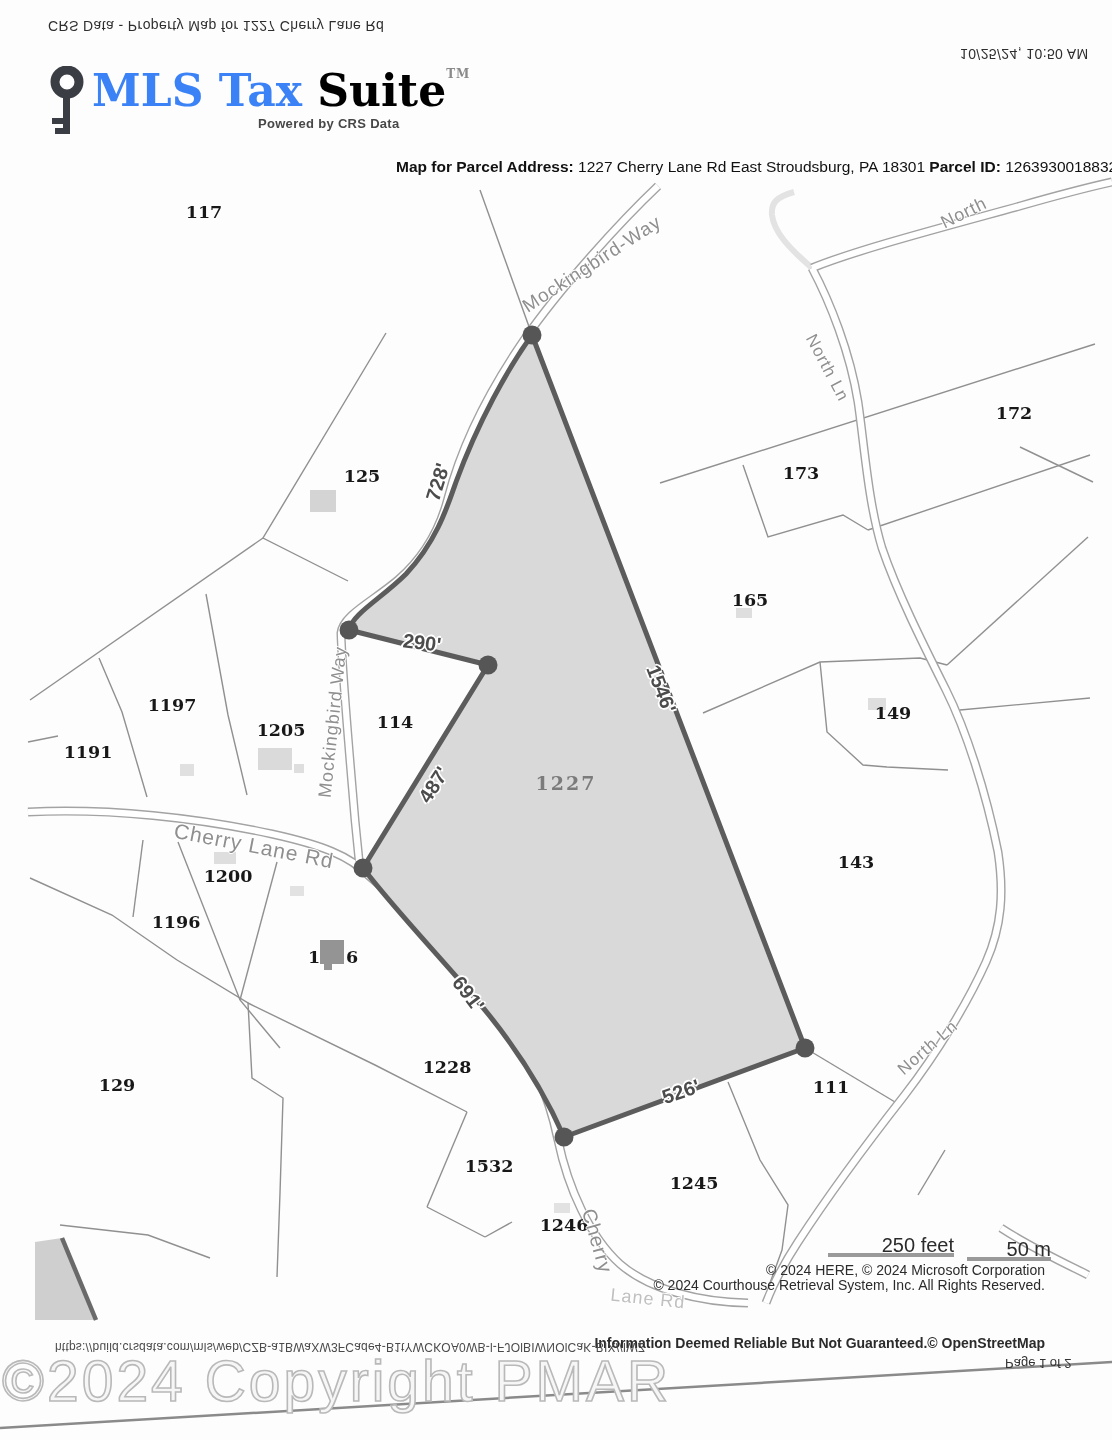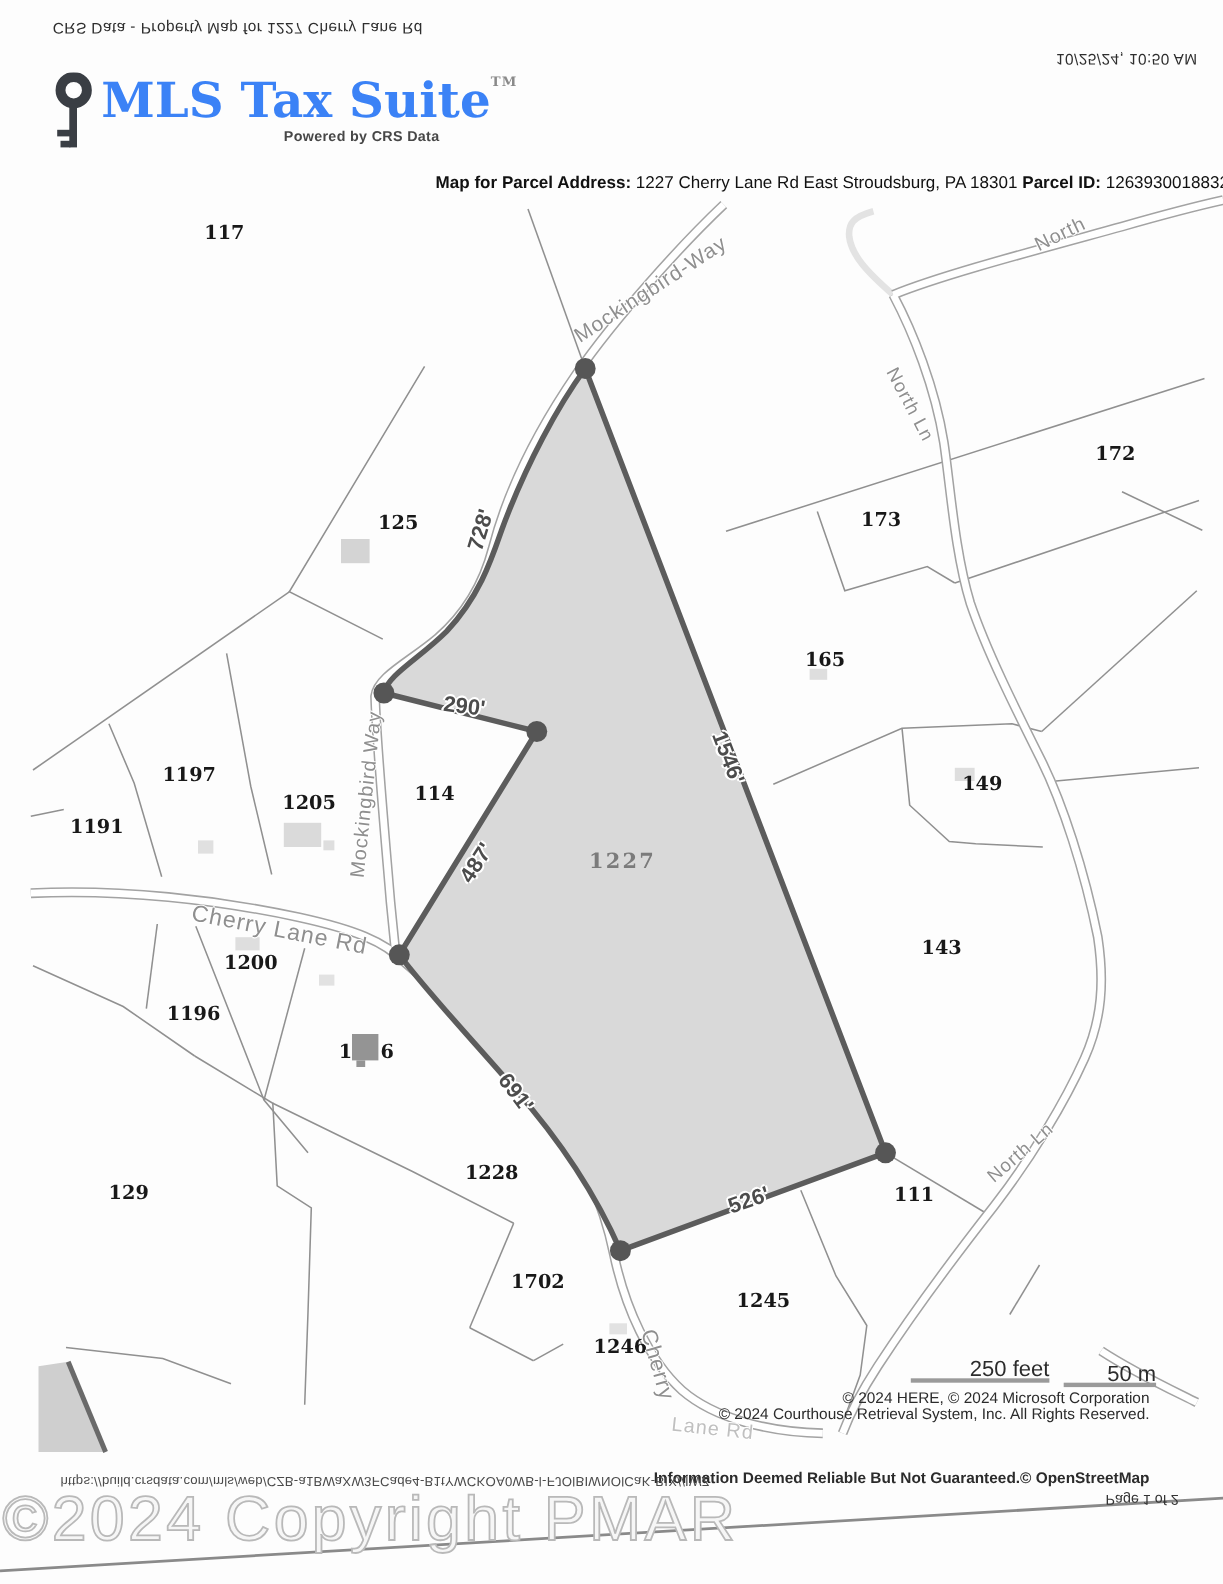--- a/index.html
+++ b/index.html
@@ -4,21 +4,21 @@
 <style>
   html,body{margin:0;padding:0;background:#ffffff;}
   .page{position:relative;width:1112px;height:1440px;background:#fdfdfd;overflow:hidden;
         font-family:"Liberation Sans",sans-serif;}
   .abs{position:absolute;}
   .flipped{transform:scaleY(-1);}
   .hdr-small{font-size:14px;color:#2e2e2e;letter-spacing:.4px;white-space:nowrap;}
   
   .brand{font-family:"DejaVu Serif",serif;font-weight:bold;font-size:44px;line-height:1;white-space:nowrap;}
   .brand .primary{color:#3b82f6;}
-  .brand .secondary{color:#3b82f6;}
+  .brand .secondary{color:#000000;}
   .brand sup{font-size:12px;color:#8a8a8a;vertical-align:28px;letter-spacing:1px;}
   .tagline{font-size:13px;font-weight:bold;color:#474747;letter-spacing:.3px;}
   
   .title-line{font-size:15.5px;color:#111;white-space:nowrap;}
   .title-line b{font-weight:bold;}
   
   .plabel{position:absolute;transform:translate(-50%,-50%);font-family:"DejaVu Serif",serif;
           font-weight:bold;font-size:17.5px;color:#181818;white-space:nowrap;}
   .subject-label{position:absolute;transform:translate(-50%,-50%);font-family:"DejaVu Serif",serif;
           font-weight:bold;font-size:19px;color:#7b7b7b;letter-spacing:2px;}
@@ -165,21 +165,21 @@
   <div class="plabel" style="left:856px;top:862px;">143</div>
   <div class="plabel" style="left:172px;top:705px;">1197</div>
   <div class="plabel" style="left:281px;top:730px;">1205</div>
   <div class="plabel" style="left:88px;top:752px;">1191</div>
   <div class="plabel" style="left:395px;top:722px;">114</div>
   <div class="plabel" style="left:228px;top:876px;">1200</div>
   <div class="plabel" style="left:176px;top:906px;margin-top:16px;">1196</div>
   <div class="plabel" style="left:117px;top:1085px;">129</div>
   <div class="plabel" style="left:447px;top:1067px;">1228</div>
   <div class="plabel" style="left:831px;top:1087px;">111</div>
-  <div class="plabel" style="left:489px;top:1166px;">1702</div>
+  <div class="plabel" style="left:489px;top:1166px;">1532</div>
   <div class="plabel" style="left:694px;top:1183px;">1245</div>
   <div class="plabel" style="left:564px;top:1225px;">1246</div>
 
   <div class="plabel" style="left:314px;top:957px;">1</div>
   <div class="plabel" style="left:352px;top:957px;">6</div>
 
   <div class="subject-label" style="left:566px;top:783px;">1227</div>
 
   <div class="dim" style="left:438px;top:482px;transform:translate(-50%,-50%) rotate(-73deg);">728'</div>
   <div class="dim" style="left:422px;top:643px;transform:translate(-50%,-50%) rotate(7deg);">290'</div>

